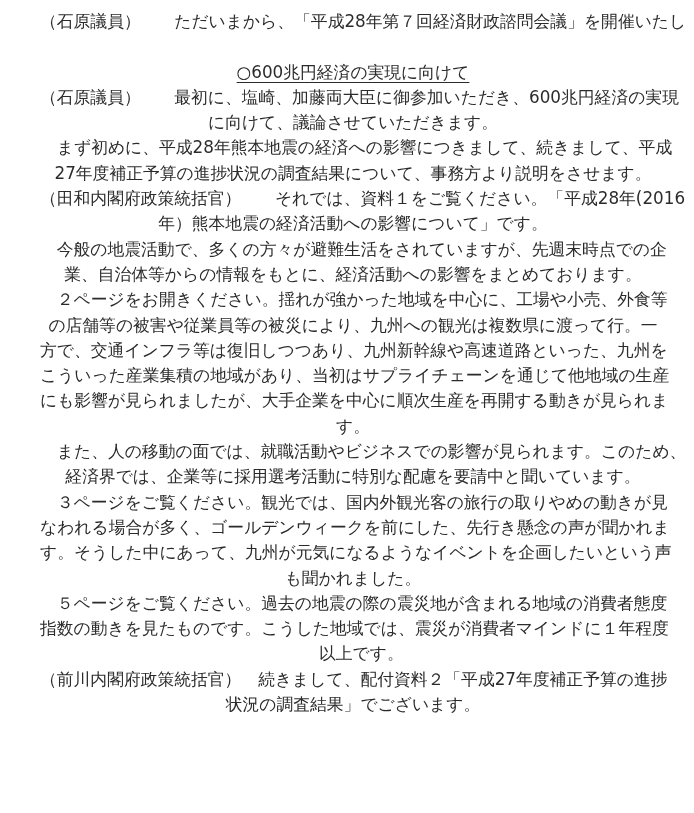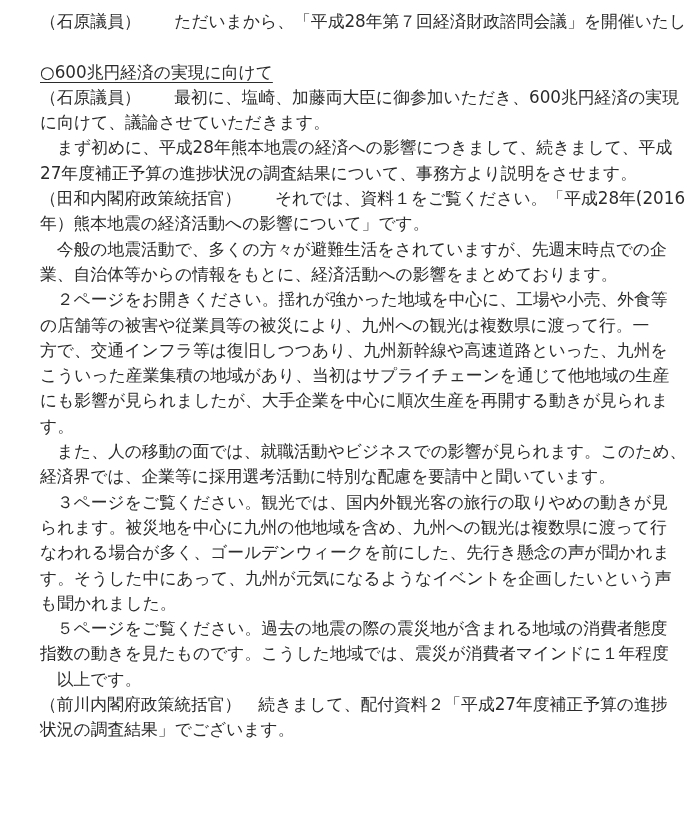--- a/index.html
+++ b/index.html
@@ -19,20 +19,21 @@
     font-family: "DejaVu Sans", sans-serif;
     color: var(--text-color, #2b2b2b);
   }
   .line {
     height: 25.3px;
     line-height: 25.3px;
     font-size: 16.8px;
     white-space: pre;
     letter-spacing: 0px;
     font-weight: 400;
+    text-align: center;
   }
   .line.heading {
     text-decoration: underline;
     text-underline-offset: 4px;
     text-decoration-thickness: 1px;
   }
   .line.blank {
     
   }
 </style>
@@ -54,21 +55,20 @@
       <div class="line">業、自治体等からの情報をもとに、経済活動への影響をまとめております。</div>
       <div class="line">　２ページをお開きください。揺れが強かった地域を中心に、工場や小売、外食等</div>
       <div class="line">の店舗等の被害や従業員等の被災により、九州への観光は複数県に渡って行。一</div>
       <div class="line">方で、交通インフラ等は復旧しつつあり、九州新幹線や高速道路といった、九州を</div>
       <div class="line">こういった産業集積の地域があり、当初はサプライチェーンを通じて他地域の生産</div>
       <div class="line">にも影響が見られましたが、大手企業を中心に順次生産を再開する動きが見られま</div>
       <div class="line">す。</div>
       <div class="line">　また、人の移動の面では、就職活動やビジネスでの影響が見られます。このため、</div>
       <div class="line">経済界では、企業等に採用選考活動に特別な配慮を要請中と聞いています。</div>
       <div class="line">　３ページをご覧ください。観光では、国内外観光客の旅行の取りやめの動きが見</div>
-      <div class="line">られます。被災地を中心に九州の他地域を含め、九州への観光は複数県に渡って行</div>
       <div class="line">なわれる場合が多く、ゴールデンウィークを前にした、先行き懸念の声が聞かれま</div>
       <div class="line">す。そうした中にあって、九州が元気になるようなイベントを企画したいという声</div>
       <div class="line">も聞かれました。</div>
       <div class="line">　５ページをご覧ください。過去の地震の際の震災地が含まれる地域の消費者態度</div>
       <div class="line">指数の動きを見たものです。こうした地域では、震災が消費者マインドに１年程度</div>
       <div class="line">　以上です。</div>
       <div class="line">（前川内閣府政策統括官）　続きまして、配付資料２「平成27年度補正予算の進捗</div>
       <div class="line">状況の調査結果」でございます。</div>
     </div>
 </div>

